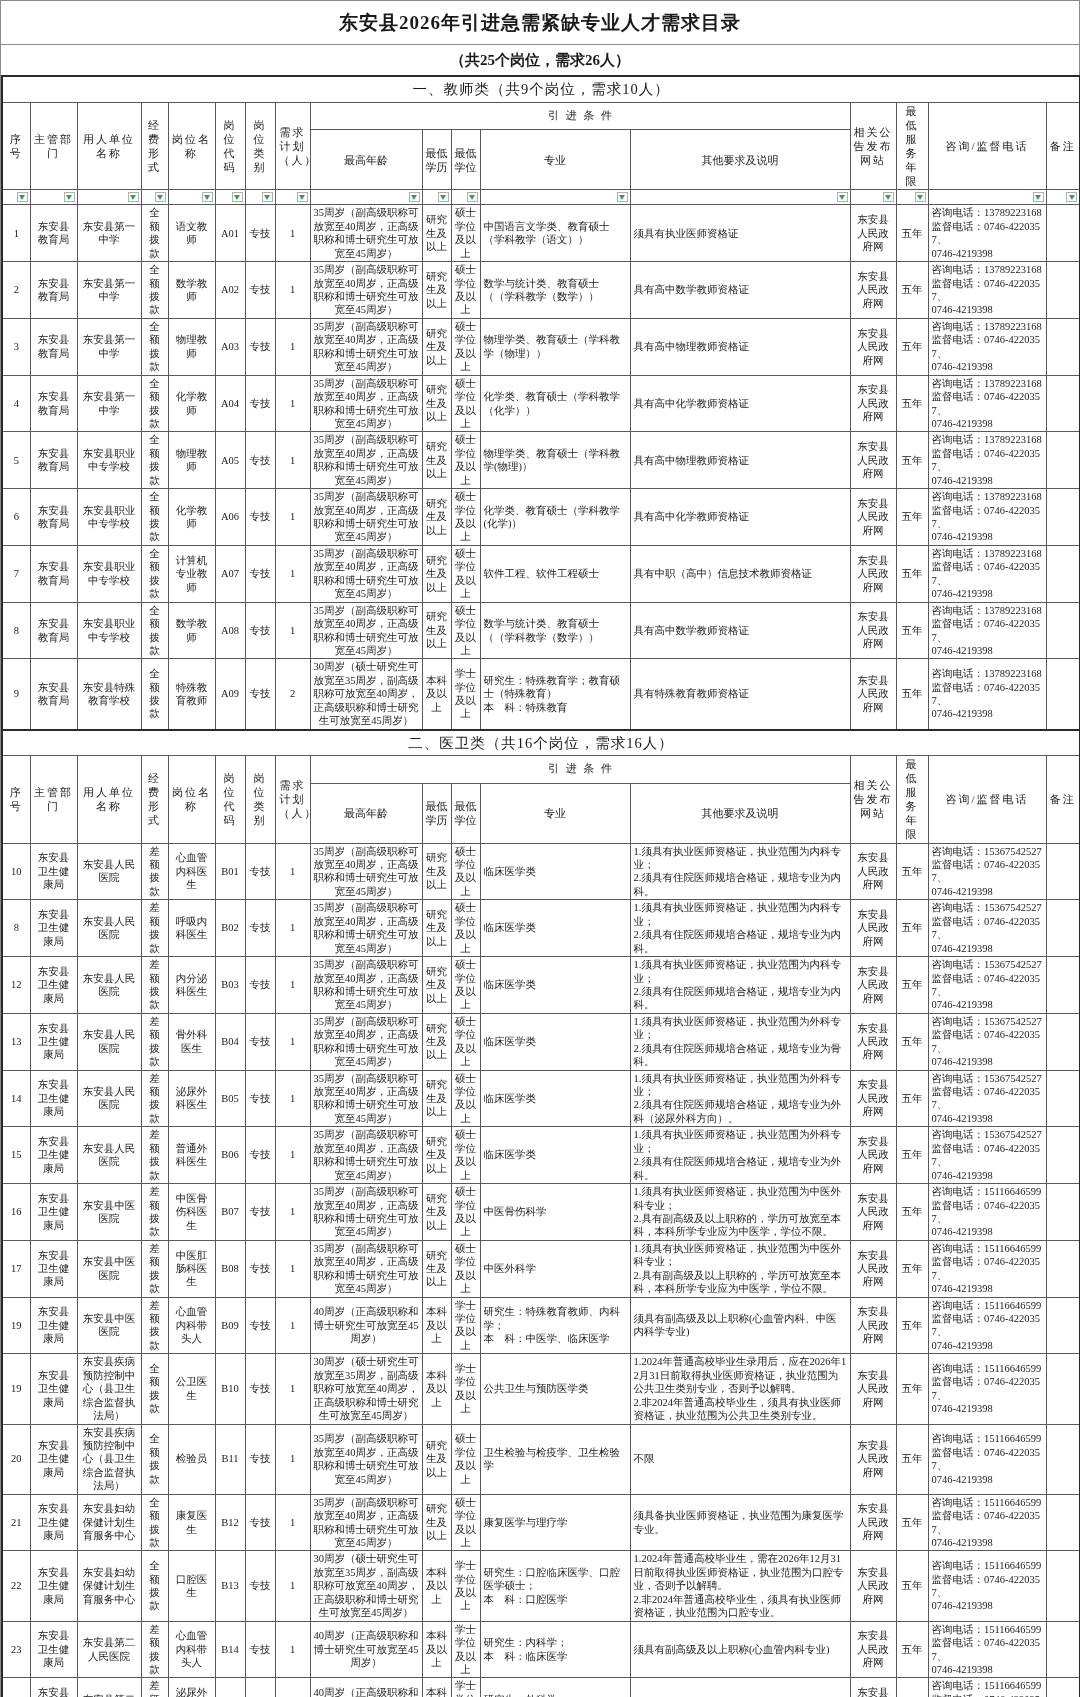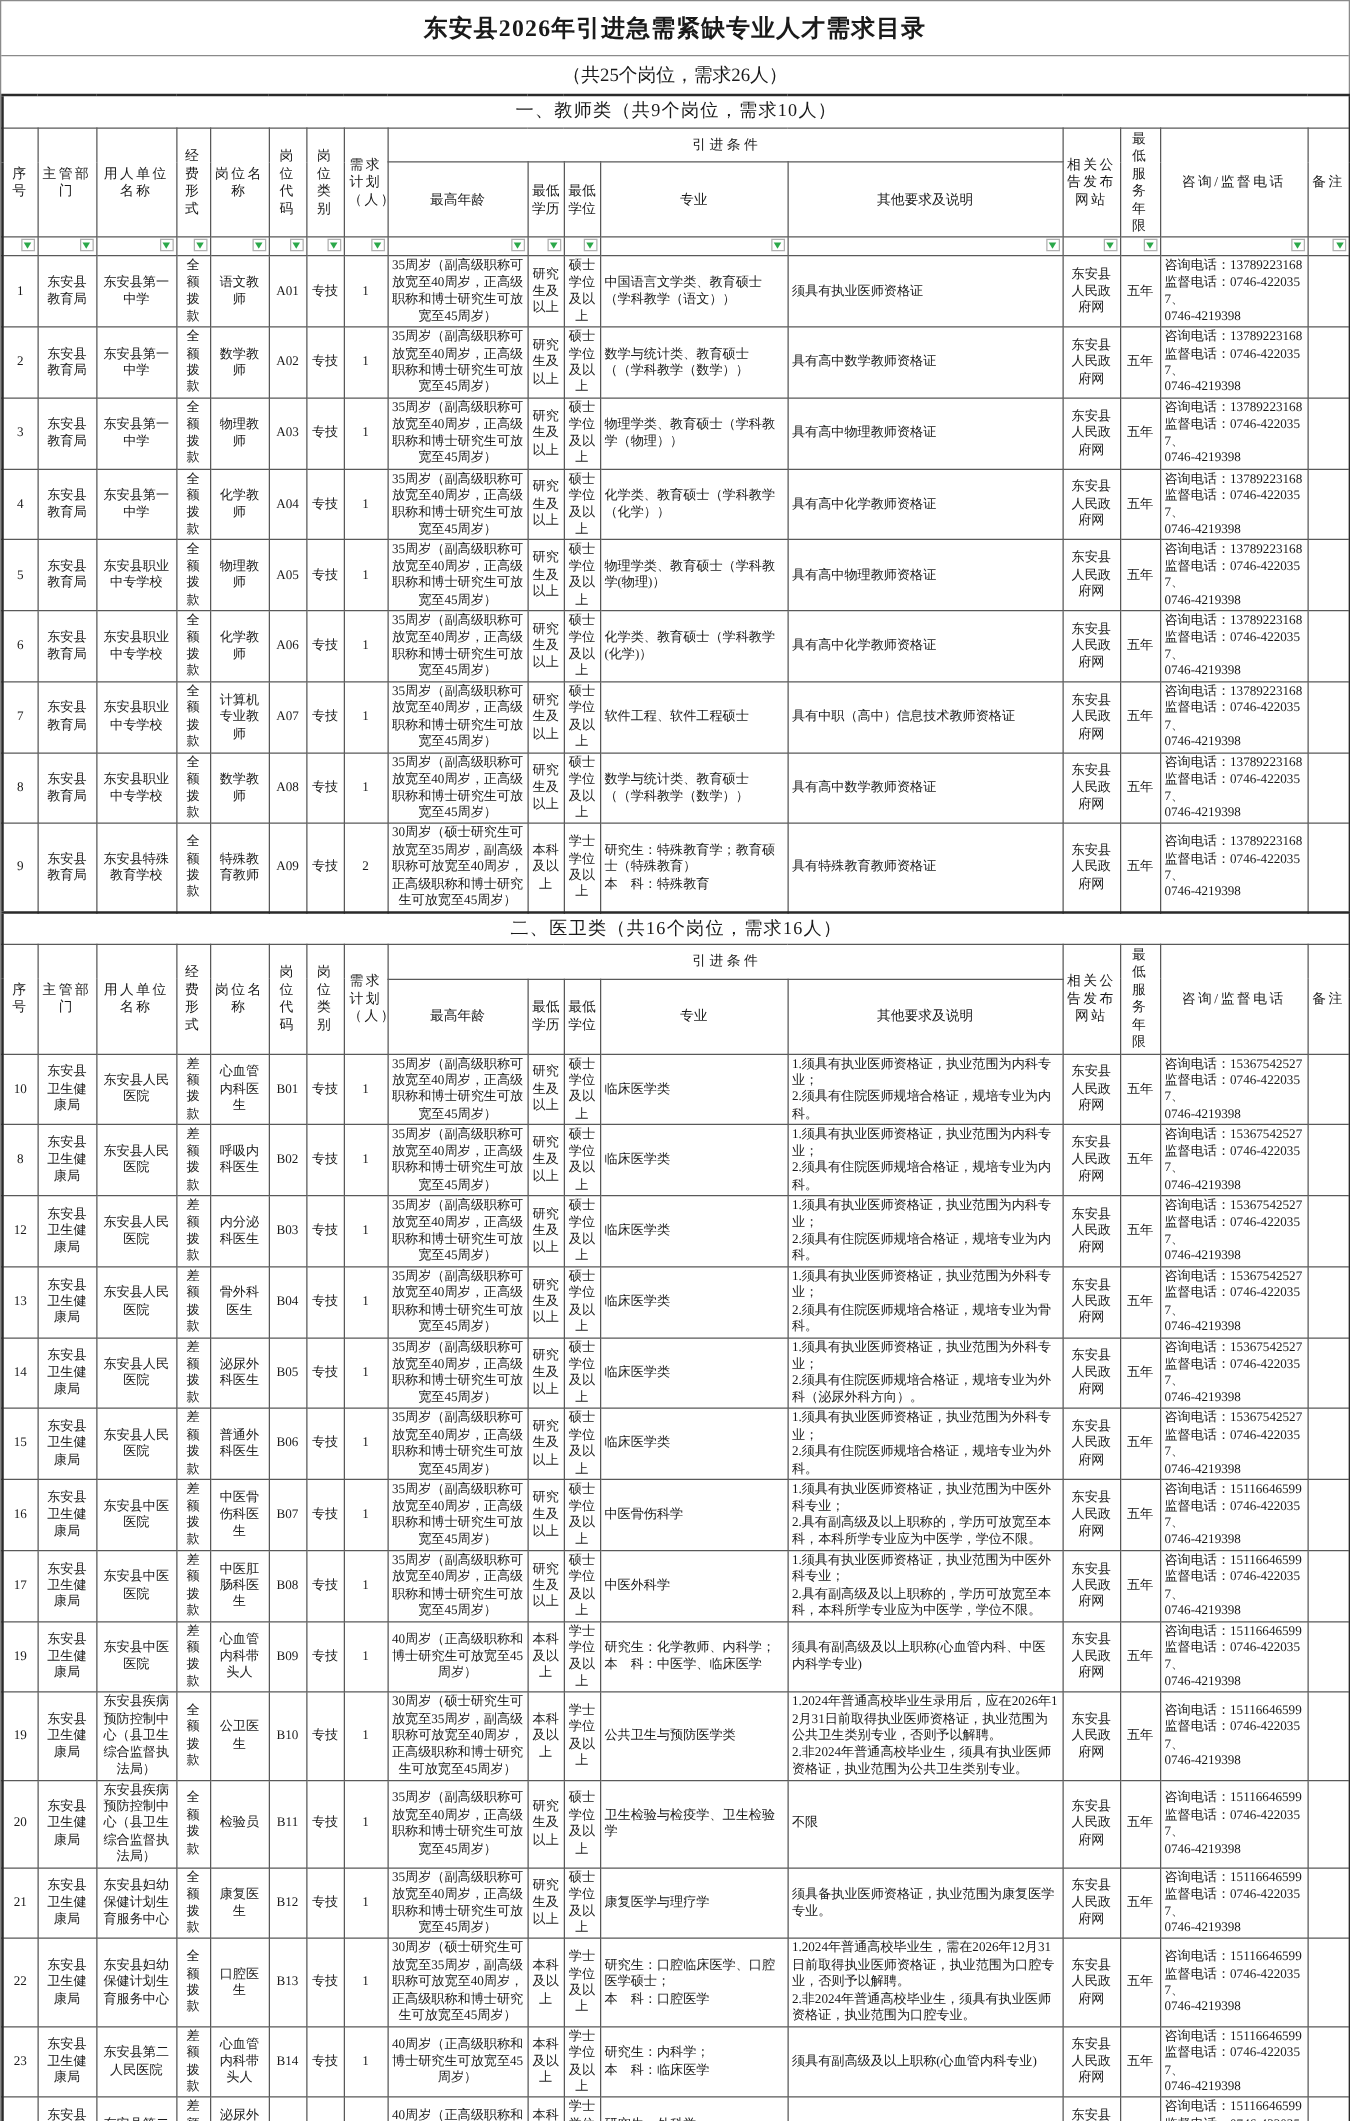--- a/index.html
+++ b/index.html
@@ -2,30 +2,30 @@
 <html style="--green: #2ba84a; --grid: #595959;"><head>
 <meta charset="utf-8">
 <style>
   :root { --grid:#595959; --heavy:#2a2a2a; --green:#2ba84a; --ink:#1a1a1a; }
   * { box-sizing:border-box; }
   html,body { margin:0; padding:0; background:#fff; }
   body { font-family:"Liberation Serif","DejaVu Serif",serif; color:var(--ink); }
   .sheet { width:1080px; margin:0 auto; border:1px solid #8a8a8a; background:#fff; }
   .title-bar { text-align:center; font-size:19px; font-weight:bold; padding:9px 18px 8px;
                border-bottom:1px solid #8a8a8a; letter-spacing:1px; }
-  .subtitle-bar { text-align:center; font-size:15px; font-weight:normal; padding:6px 0 5px; }
+  .subtitle-bar { text-align:center; font-size:15px; font-weight:bold; padding:6px 0 5px; }
   table.catalog { width:1078px; border-collapse:collapse; table-layout:fixed;
                   border:2px solid var(--heavy); font-size:10.5px; line-height:1.28; }
   td { border:1px solid var(--grid); padding:1px 3px; vertical-align:middle;
        text-align:center; word-break:break-all; overflow:hidden; }
   td.l { text-align:left; white-space:pre-line; }
   tr.section-row td { border-top:2px solid var(--heavy); border-bottom:1px solid var(--grid);
                       font-size:14.5px; font-weight:normal; height:26px; letter-spacing:1px; }
   tr.hdr-top td { height:26px; font-size:11px; letter-spacing:2px; }
-  tr.hdr-top td.span2 { letter-spacing:0; }
+  tr.hdr-top td.span2 { letter-spacing:0;font-family:Liberation Mono, monospace; }
   tr.hdr-sub td { height:56px; font-size:11px; }
   tr.filter-row td { height:13px; padding:0 2px 1px 0; text-align:right; border-top:none; }
   tr.data-row td { height:52px; }
   .filter-btn { display:inline-flex; align-items:center; justify-content:center;
                 width:11px; height:10px; background:#fff; border:1px solid #b0b0b0; }
   .filter-btn .tri { width:0; height:0; border-left:3px solid transparent;
                      border-right:3px solid transparent; border-top:5px solid var(--green); }
 </style>
 </head>
 <body>
@@ -528,21 +528,21 @@
           <td>东安县卫生健康局</td>
           <td>东安县中医医院</td>
           <td>差额拨款</td>
           <td>心血管内科带头人</td>
           <td>B09</td>
           <td>专技</td>
           <td>1</td>
           <td>40周岁（正高级职称和博士研究生可放宽至45周岁）</td>
           <td>本科及以上</td>
           <td>学士学位及以上</td>
-          <td class="l">研究生：化学教师、内科学；
+          <td class="l">研究生：特殊教育教师、内科学；
 本　科：中医学、临床医学</td>
           <td class="l">须具有副高级及以上职称(心血管内科、中医内科学专业)</td>
           <td>东安县人民政府网</td>
           <td>五年</td>
           <td class="l">咨询电话：15116646599
 监督电话：0746-4220357、
 0746-4219398</td>
           <td></td>
         </tr>
         <tr class="data-row">

